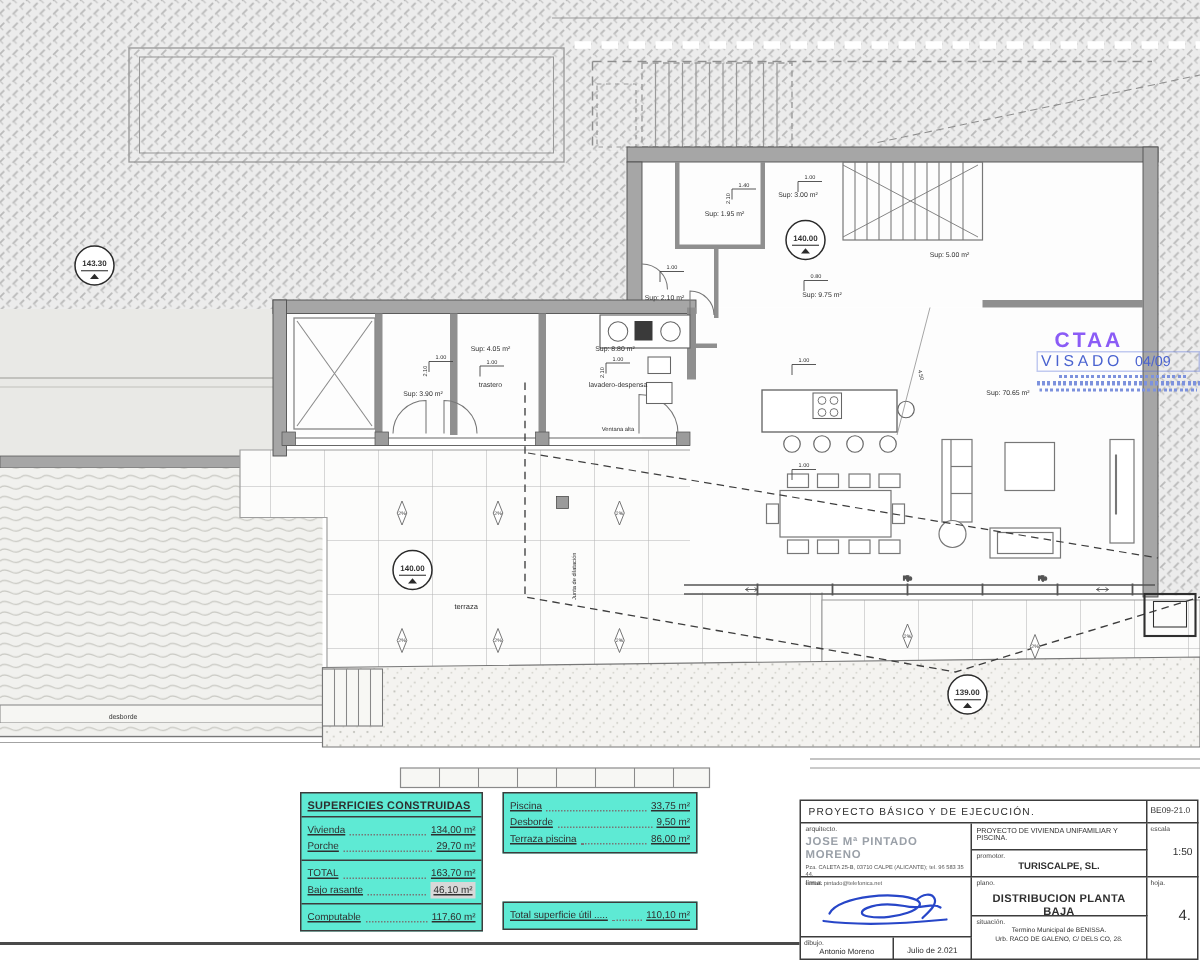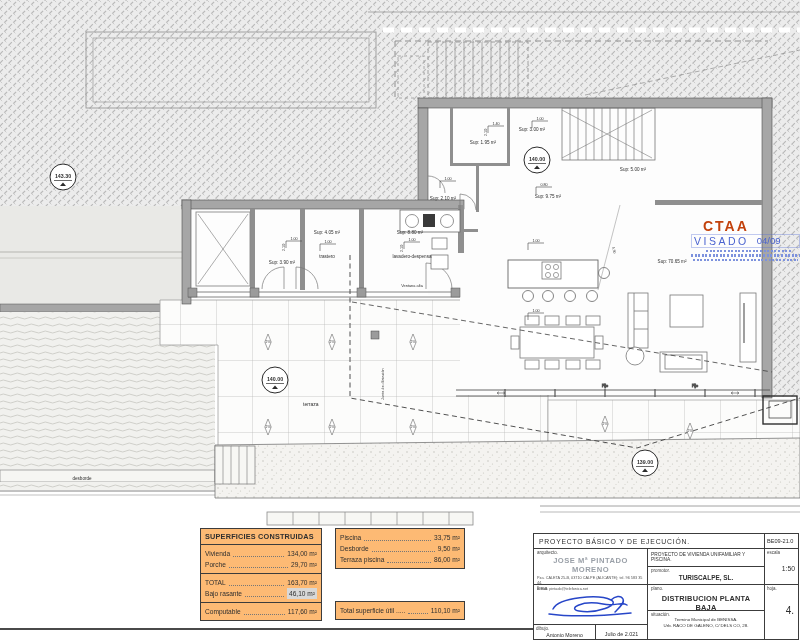--- a/index.html
+++ b/index.html
@@ -2,61 +2,61 @@
 <html><head>
 <meta charset="utf-8">
 <style>
   html,body{margin:0;padding:0;background:#fff;}
   #sheet{position:relative;width:800px;height:640px;background:#ffffff;overflow:hidden;
          font-family:"Liberation Sans",sans-serif;color:#2f2f2f;}
   #plan-svg{position:absolute;left:0;top:0;}
   svg text{font-family:"Liberation Sans",sans-serif;fill:#2f2f2f;}
 
   
-  .tbl{position:absolute;border:1px solid #3c3c3c;background:#fdba74;font-size:6.6px;}
+  .tbl{position:absolute;border:1px solid #3c3c3c;background:#5eead4;font-size:6.6px;text-decoration:underline;}
   .tbl-title{font-weight:bold;font-size:7.3px;padding:3px 4px;border-bottom:1px solid #3c3c3c;letter-spacing:.2px;}
   .tbl-sec{padding:3px 4px;border-bottom:1px solid #3c3c3c;}
   .tbl-sec:last-child{border-bottom:none;}
   .trow{display:flex;align-items:flex-end;line-height:11px;}
   .trow .lab{white-space:nowrap;}
   .trow .dots{flex:1;border-bottom:1px dotted #777;margin:0 3px 2px 3px;min-width:8px;}
   .trow .val{white-space:nowrap;}
   .hl{background:#d8d8d8;padding:0 2px;}
 
   
   #titleblock{position:absolute;left:533px;top:533px;width:266px;height:107px;
               border:1px solid #3c3c3c;background:#fff;box-sizing:border-box;}
   .cell{position:absolute;box-sizing:border-box;border-color:#3c3c3c;}
   .lblsm{font-size:4.5px;color:#444;display:block;}
   #tb-header{left:0;top:0;width:231px;height:15px;border-right:1px solid #3c3c3c;border-bottom:1px solid #3c3c3c;
              font-size:6.8px;letter-spacing:.8px;padding:4px 0 0 5px;}
   #tb-code{left:231px;top:0;width:34px;height:15px;border-bottom:1px solid #3c3c3c;font-size:5.6px;padding:4px 0 0 2px;}
   #tb-arq{left:0;top:15px;width:114px;height:36px;border-right:1px solid #3c3c3c;border-bottom:1px solid #3c3c3c;padding:1px 3px;}
-  .arq-name{display:block;text-align:center;font-weight:bold;font-size:7.6px;color:#9aa0a8;letter-spacing:.5px;margin-top:1px;}
+  .arq-name{display:block;font-weight:bold;font-size:7.6px;color:#9aa0a8;letter-spacing:.5px;margin-top:1px;}
   .arq-addr{display:block;font-size:3.8px;color:#555;line-height:4.5px;margin-top:2px;}
   #tb-firma{left:0;top:51px;width:114px;height:40px;border-right:1px solid #3c3c3c;border-bottom:1px solid #3c3c3c;padding:1px 3px;}
   #tb-dibujo{left:0;top:91px;width:62px;height:16px;border-right:1px solid #3c3c3c;padding:1px 2px;font-size:5.2px;}
   #tb-fecha{left:62px;top:91px;width:52px;height:16px;border-right:1px solid #3c3c3c;padding:6px 2px 0 2px;font-size:5.4px;text-align:center;}
   #tb-proyecto{left:114px;top:15px;width:117px;height:18px;border-right:1px solid #3c3c3c;border-bottom:1px solid #3c3c3c;
                font-size:4.8px;padding:3px 2px 0 3px;}
   #tb-promotor{left:114px;top:33px;width:117px;height:18px;border-right:1px solid #3c3c3c;border-bottom:1px solid #3c3c3c;padding:1px 3px;}
   .promotor-name{display:block;text-align:center;font-weight:bold;font-size:6.4px;margin-top:1px;}
   #tb-plano{left:114px;top:51px;width:117px;height:26px;border-right:1px solid #3c3c3c;border-bottom:1px solid #3c3c3c;padding:1px 3px;}
   .plano-name{display:block;text-align:center;font-weight:bold;font-size:7.4px;margin-top:3px;letter-spacing:.2px;}
   #tb-situacion{left:114px;top:77px;width:117px;height:30px;border-right:1px solid #3c3c3c;padding:1px 3px;}
   .sit-line{display:block;text-align:center;font-size:4.4px;color:#333;line-height:5.6px;}
   #tb-escala{left:231px;top:15px;width:34px;height:36px;border-bottom:1px solid #3c3c3c;padding:1px 2px;}
   .escala-val{display:block;text-align:right;font-size:6.8px;margin-top:10px;padding-right:2px;}
   #tb-hoja{left:231px;top:51px;width:34px;height:56px;padding:1px 2px;}
   .hoja-val{display:block;text-align:right;font-size:10px;margin-top:14px;padding-right:3px;}
 
   
   #stamp{position:absolute;left:691px;top:220px;width:109px;height:50px;z-index:5;}
-  .ctaa{font-weight:bold;font-size:14px;color:#c2410c;letter-spacing:2px;line-height:13px;padding-left:12px;}
-  .stamp-mid{display:flex;align-items:flex-start;border:1px solid rgba(80,105,215,.35);padding:0 2px;margin-top:1px;}
+  .ctaa{font-weight:bold;font-size:14px;color:#8b5cf6;letter-spacing:2px;line-height:13px;padding-left:12px;}
+  .stamp-mid{display:flex;align-items:flex-end;border:1px solid rgba(80,105,215,.35);padding:0 2px;margin-top:1px;}
   .visado{color:#4a63d0;font-size:10.5px;letter-spacing:2.5px;}
   .sfecha{color:#4a63d0;font-size:9.5px;margin-left:8px;}
   .bar{height:2.4px;margin-top:2px;background:repeating-linear-gradient(90deg,#7d92dd 0 2px,transparent 2px 3.6px);}
   .b1{width:78%;margin-left:14%;}
   .b2{width:100%;}
   .b3{width:96%;margin-left:2%;}
 
   #frame-line{position:absolute;left:0;top:628px;width:536px;height:2px;background:#4a4a4a;}
 </style>
 </head>

